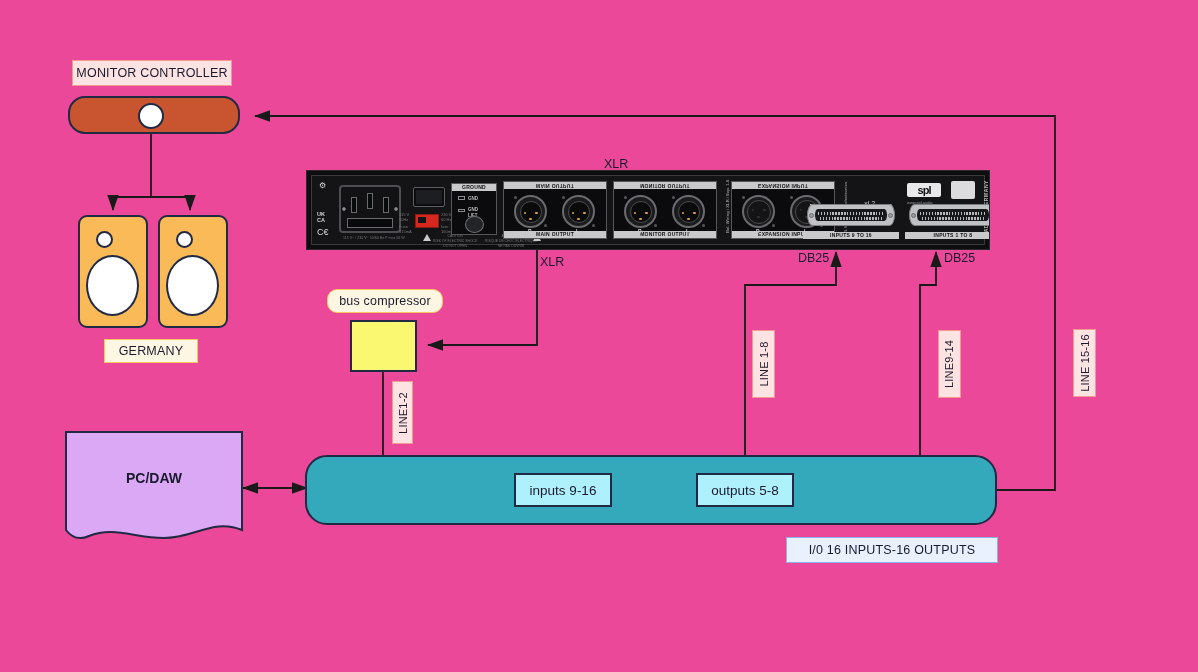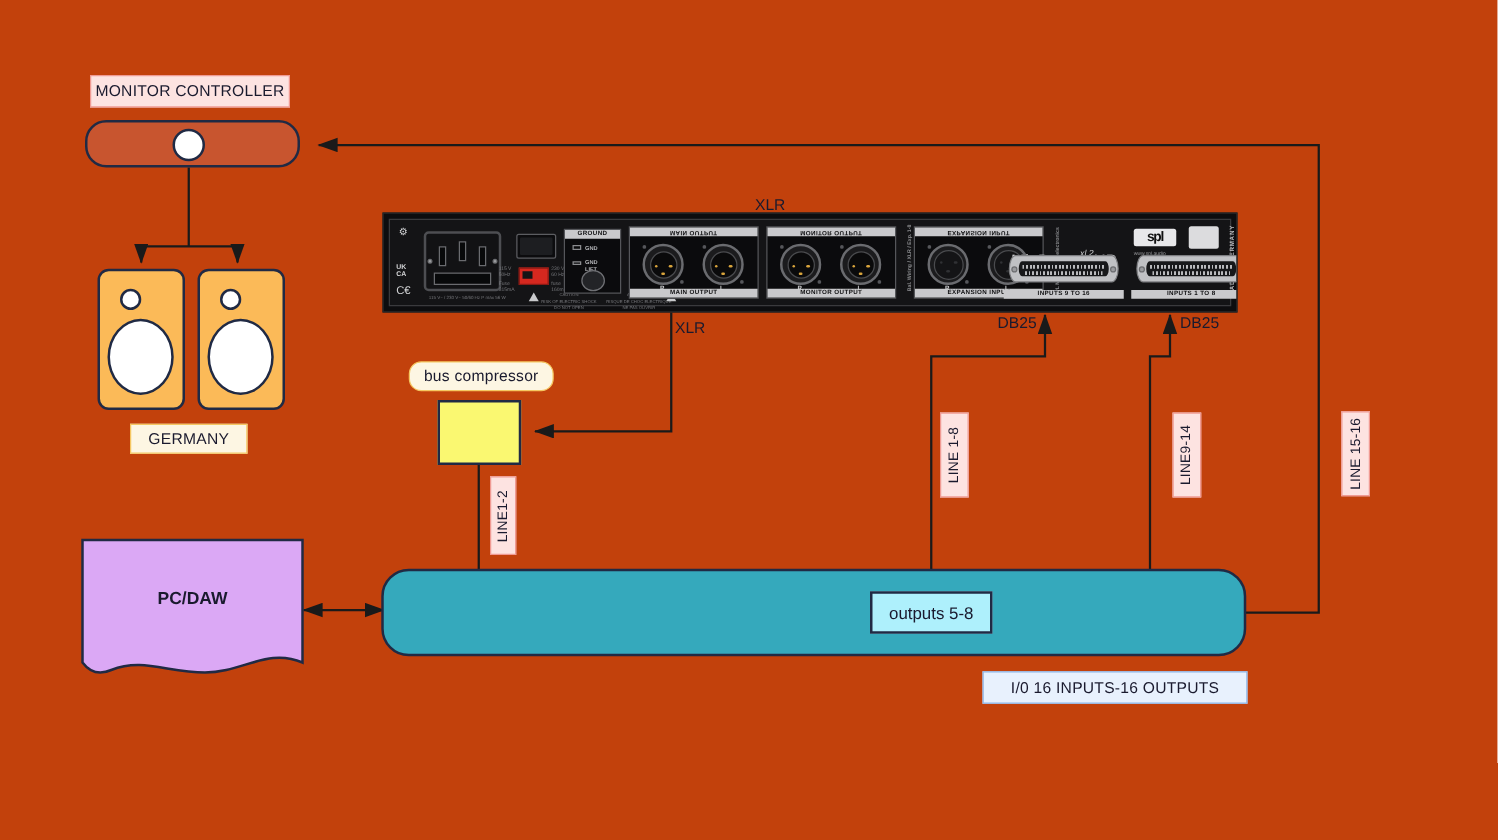--- a/index.html
+++ b/index.html
@@ -7,21 +7,21 @@
     padding: 0;
     background: #ffffff;
   }
   body {
     font-family: "Liberation Sans", sans-serif;
   }
   #stage {
     position: relative;
     width: 1198px;
     height: 672px;
-    background: #c2410c;
+    background: #ec4899;
     overflow: hidden;
   }
 
   
   .chip {
     position: absolute;
     box-sizing: border-box;
     display: flex;
     align-items: center;
     justify-content: center;
@@ -462,20 +462,23 @@
 
   <div id="pcdaw-wrap" style="left:64px; top:430px; width:180px; height:112px;font-weight:bold;">
     <svg width="180" height="112" viewBox="0 0 180 112">
       <path d="M2,2 L178,2 L178,100 C150,88 130,108 100,108 C70,108 50,96 25,106 C16,110 8,108 2,100 Z" fill="#dba8f5" stroke="#202a44" stroke-width="2"></path>
     </svg>
     <div id="pcdaw-label" style="top:40px;">PC/DAW</div>
   </div>
 
   <div id="interface-bar" style="left:305px; top:455px; width:692px; height:70px;"></div>
 
+  <div class="io-box" style="left:514px; top:473px; width:98px; height:34px;">
+    <span>inputs 9-16</span>
+  </div>
   <div class="io-box" style="left:696px; top:473px; width:98px; height:34px;">
     <span>outputs 5-8</span>
   </div>
 
   <div class="chip chip-blue" style="left:786px; top:537px; width:212px; height:26px;">
     <span>I/0 16 INPUTS-16 OUTPUTS</span>
   </div>
 
   <div class="chip chip-pink chip-vert" style="left:752px; top:330px; width:23px; height:68px;">
     <span>LINE 1-8</span>

